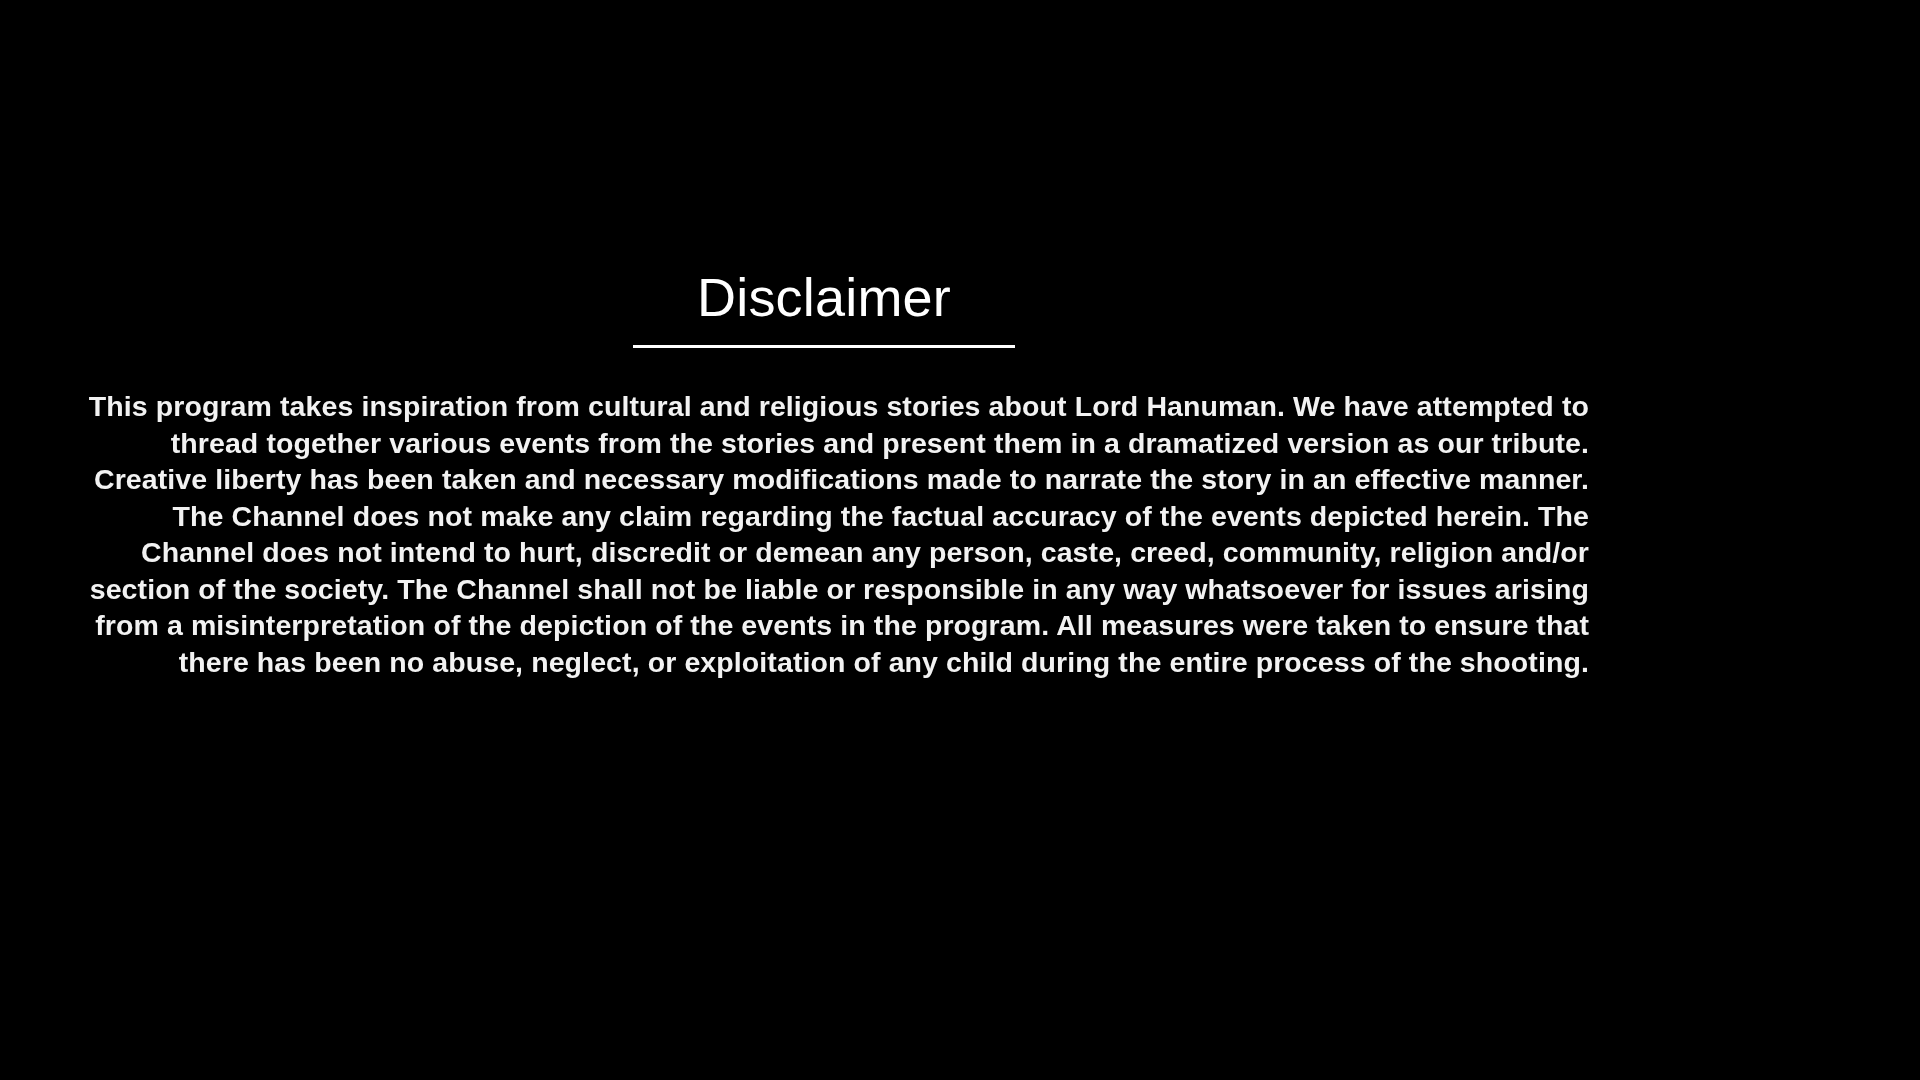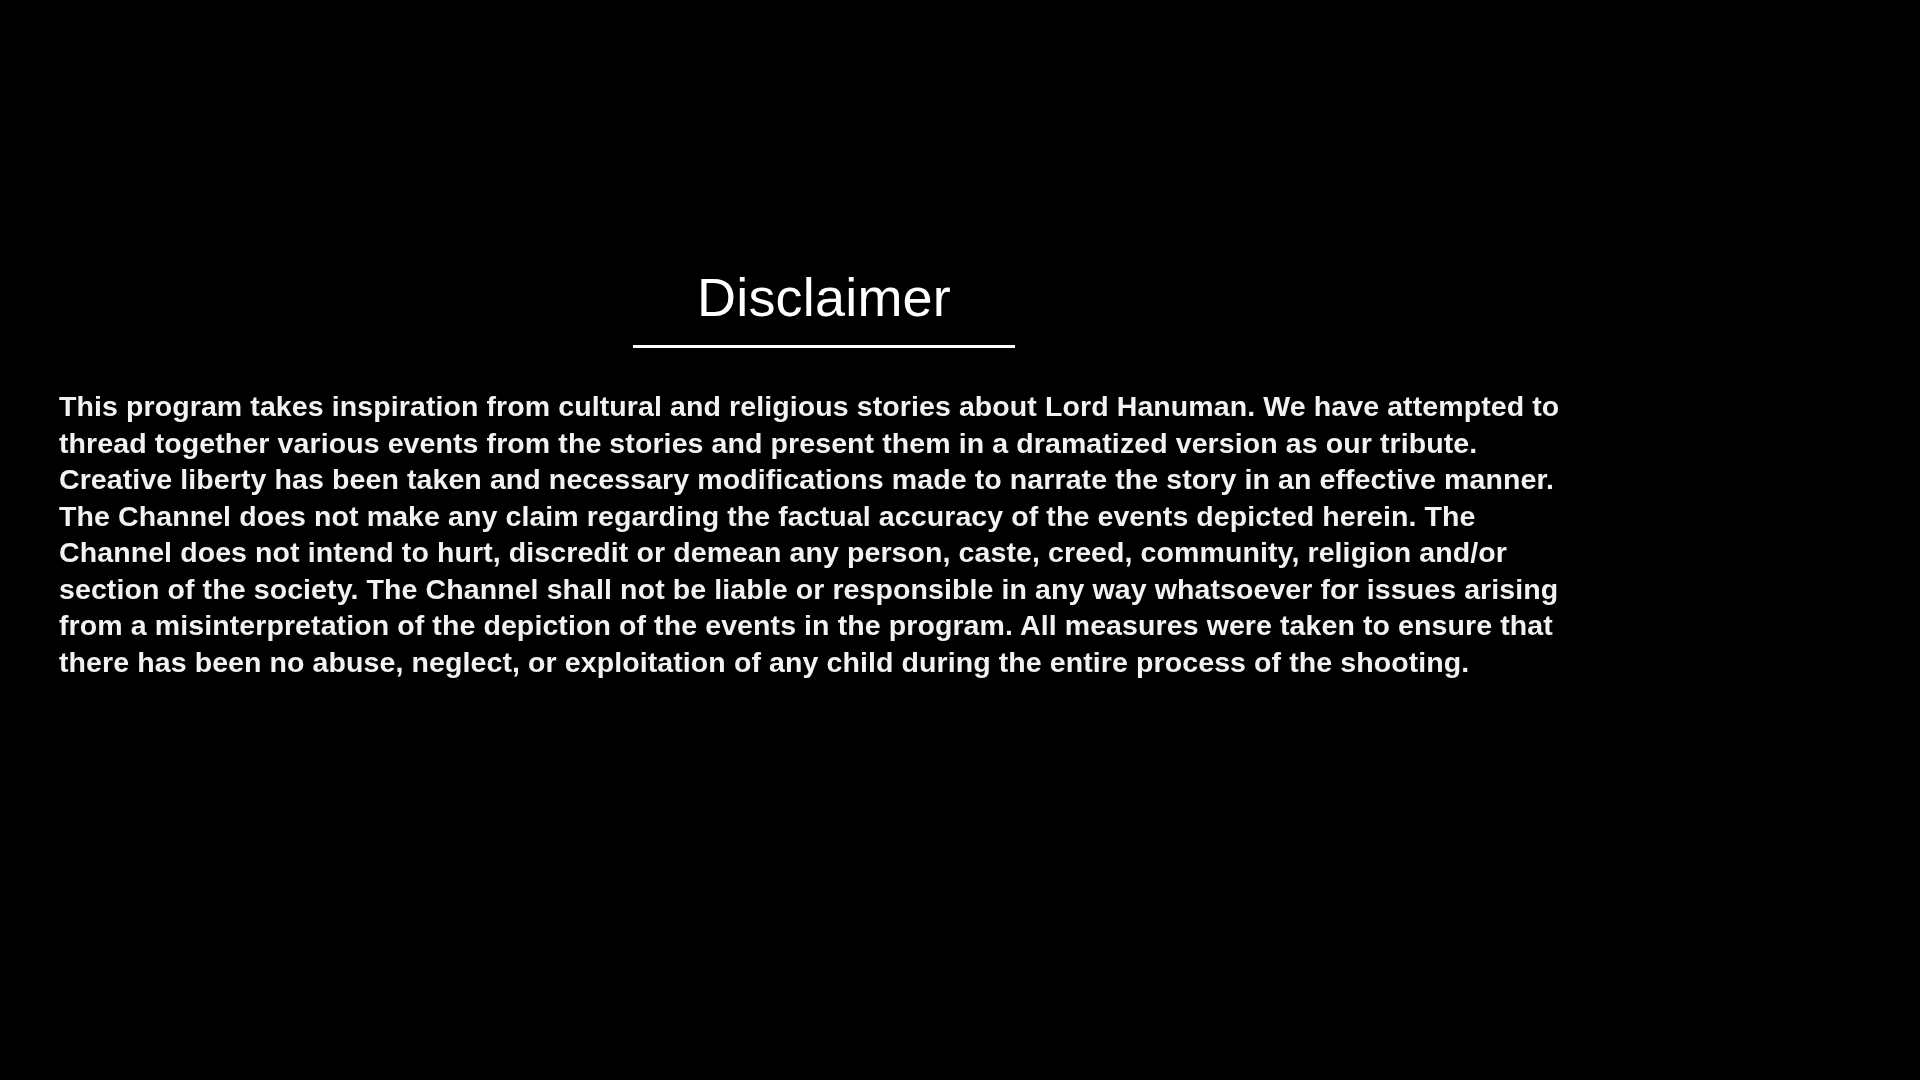--- a/index.html
+++ b/index.html
@@ -43,21 +43,21 @@
     margin: 0 auto 40px auto;
   }
   .body-text {
     font-size: 28.5px;
     font-weight: 600;
     line-height: 36.5px;
     color: #f2f2f2;
     letter-spacing: 0.1px;
     margin: 0 auto;
     width: 1530px;
-    text-align: left;
+    text-align: right;
   }
 </style>
 </head>
 <body>
 
 <div class="screen">
   <div class="card">
     <h1 class="title">Disclaimer</h1>
     <div class="rule"></div>
     <p class="body-text">This program takes inspiration from cultural and religious stories about Lord Hanuman. We have attempted to thread together various events from the stories and present them in a dramatized version as our tribute.  Creative liberty has been taken and necessary modifications made to narrate the story in an effective manner. The Channel does not make any claim regarding the factual accuracy of the events depicted herein. The Channel does not intend to hurt, discredit or demean any person, caste, creed, community, religion and/or section of the society. The Channel shall not be liable or responsible in any way whatsoever for issues arising from a misinterpretation of the depiction of the events in the program. All measures were taken to ensure that there has been no abuse, neglect, or exploitation of any child during the entire process of the shooting.</p>

